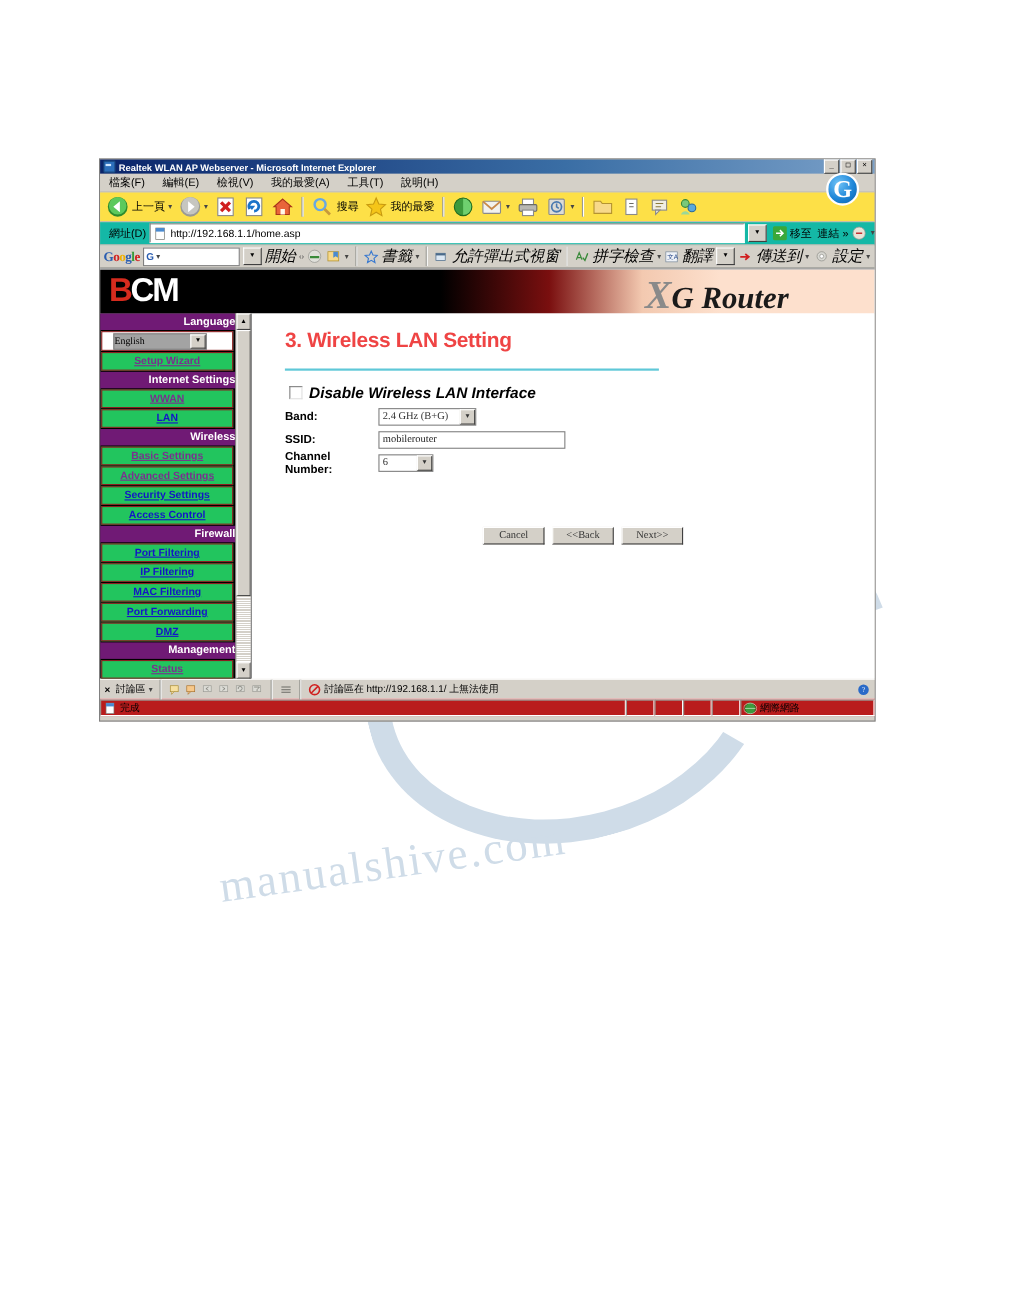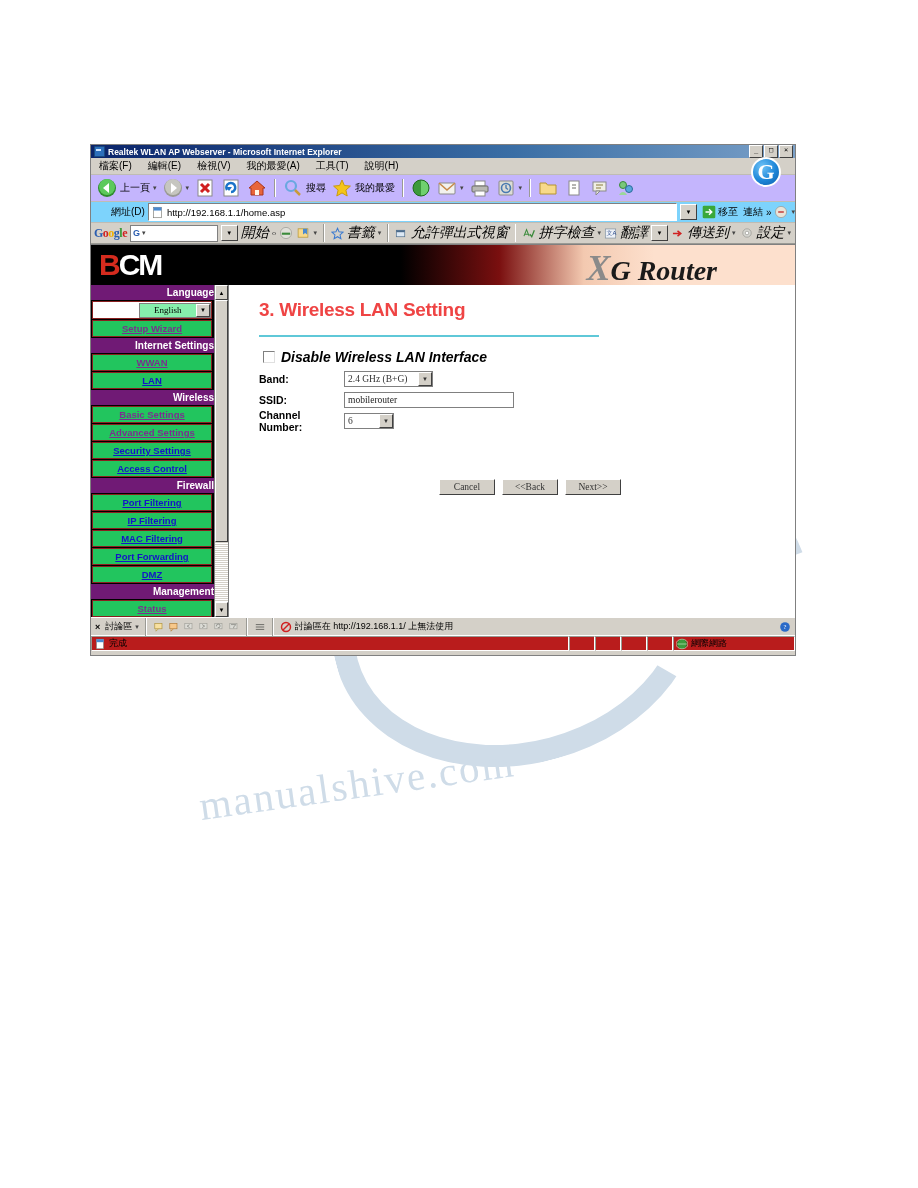--- a/index.html
+++ b/index.html
@@ -66,33 +66,33 @@
 
   
   .menubar{
     height:16px;background:#d4d0c8;display:flex;align-items:center;
     padding-left:8px;gap:16px;border-bottom:1px solid #bfbcb4;
   }
   .menu-item{font-size:10px;color:#000;white-space:nowrap;}
 
   
   .toolbar{
-    height:26px;background:#c4b5fd;display:flex;align-items:center;
+    height:26px;background:#fde047;display:flex;align-items:center;
     padding-left:4px;gap:2px;border-bottom:1px solid #bfbcb4;
   }
   .tbtn{display:flex;align-items:center;gap:3px;padding:1px 2px;white-space:nowrap;}
   .tbtn-label{font-size:10px;}
   .ico{width:20px;height:20px;flex:0 0 auto;display:block;}
   .tsep{width:1px;height:18px;background:#9a9a94;margin:0 3px;border-right:1px solid #fff;}
   .tiny-arrow{font-size:7px;color:#444;}
 
   
   .addressbar{
-    height:20px;background:#7dd3fc;display:flex;align-items:center;
-    padding-left:20px;gap:3px;border-bottom:1px solid #bfbcb4;
+    height:20px;background:#14b8a6;display:flex;align-items:center;
+    padding-left:8px;gap:3px;border-bottom:1px solid #bfbcb4;
   }
   .addr-label{font-size:10px;white-space:nowrap;}
   .addr-input{
     flex:1 1 auto;height:16px;background:#fff;border:1px solid #808080;
     border-right-color:#fff;border-bottom-color:#fff;
     display:flex;align-items:center;gap:3px;padding-left:2px;min-width:0;
   }
   .addr-text{font-size:9.5px;white-space:nowrap;overflow:hidden;}
   .addr-drop{
     width:15px;height:14px;background:#d4d0c8;border:1px solid #fff;
@@ -157,24 +157,23 @@
     font-size:9.5px;font-weight:bold;text-decoration:underline;
     white-space:nowrap;
   }
   .sb-link.v{color:#7b2f8f;}
   .sb-link.b{color:#1414c8;}
   .sb-select-row{
     background:#fff;border:1px solid #8a1f1f;margin:1px 2px 1px 1px;
     height:16px;display:flex;align-items:center;padding-left:10px;
   }
   .sb-select{
-    width:83px;height:13px;background:#86efac;border:1px solid #808080;
-    display:flex;align-items:center;font-size:9px;padding-left:14px;
+    width:83px;height:13px;background:#a3a3a3;border:1px solid #808080;
+    display:flex;align-items:center;font-size:9px;padding-left:0;
     font-family:"Liberation Serif",serif;
-    margin-left:36px;
   }
   .sb-select-val{flex:1 1 auto;}
   .sb-select-arrow{
     width:12px;height:11px;background:#d4d0c8;border:1px solid #fff;
     border-right-color:#404040;border-bottom-color:#404040;
     display:flex;align-items:center;justify-content:center;font-size:6px;
   }
 
   
   .sb-scroll{

